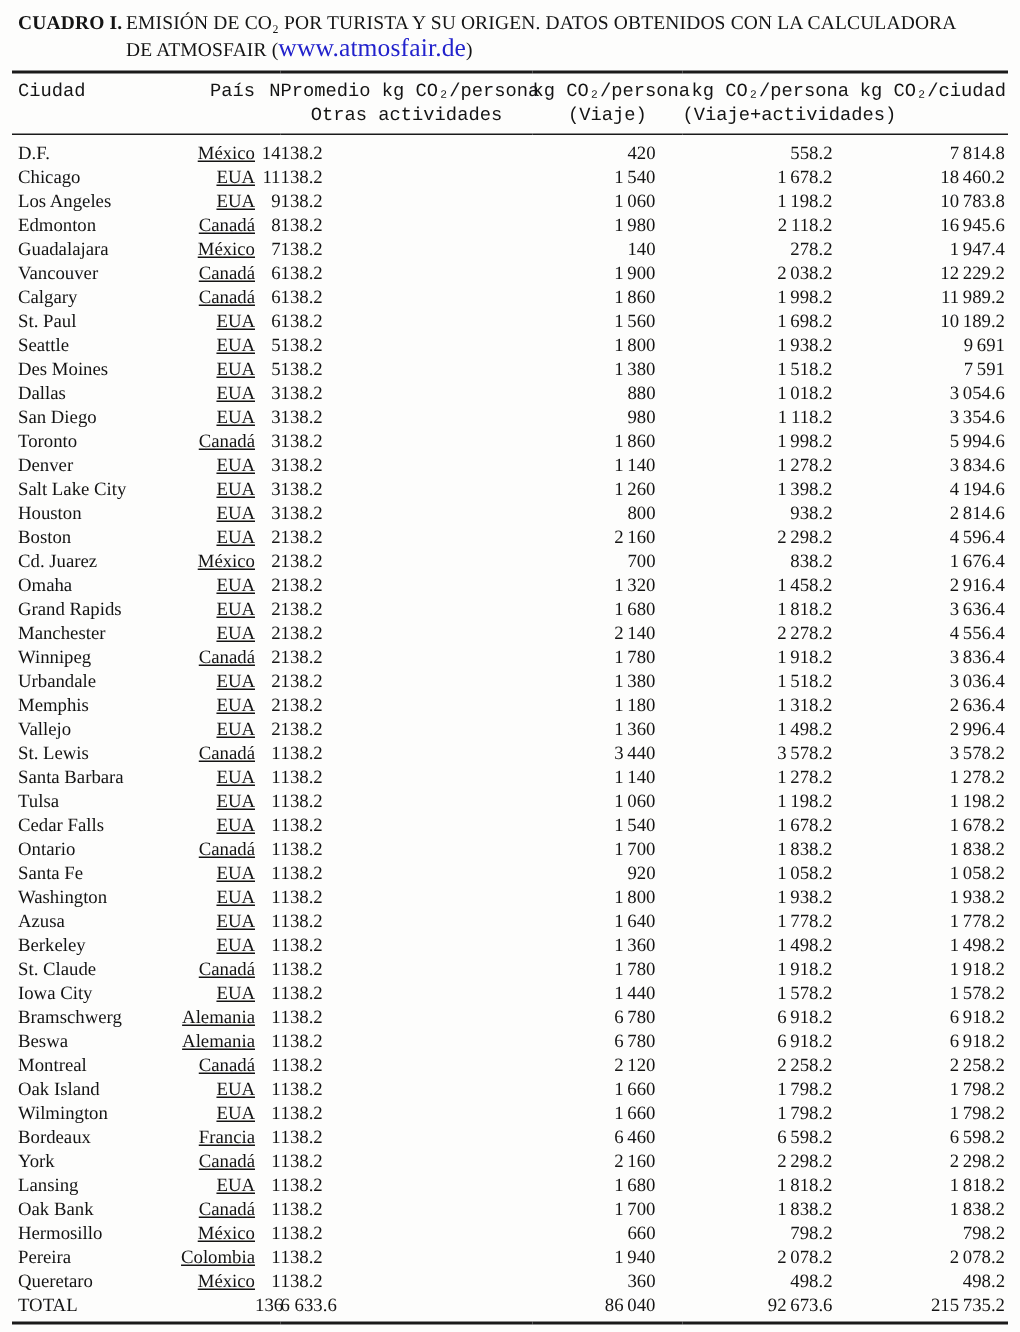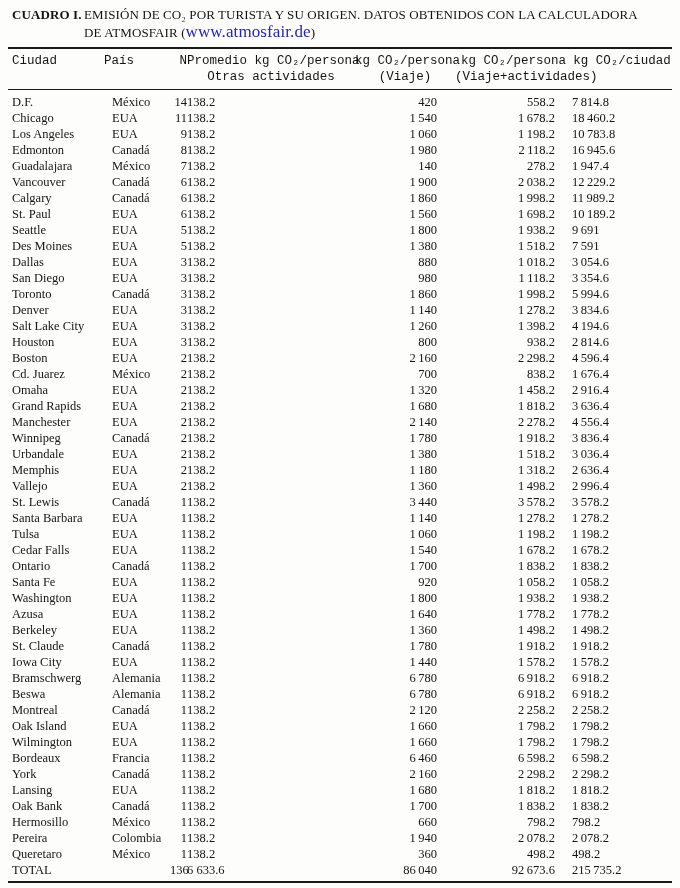--- a/index.html
+++ b/index.html
@@ -42,30 +42,30 @@
   th,td{
     padding:0;
     font-weight:normal;
     font-size:12.5px;
     line-height:16px;
     white-space:nowrap;
     overflow:visible;
   }
   thead th{vertical-align:top;padding-top:4px;padding-bottom:4px;border-bottom:1.5px solid #1a1a1a;font-family:Liberation Mono, monospace;}
   thead .h-ciudad{text-align:left;padding-left:4px;}
-  thead .h-pais{text-align:left;}
+  thead .h-pais{text-align:right;}
   thead .h-n{text-align:right;}
   thead .h-center{text-align:center;}
   td.c1{text-align:left;padding-left:4px;margin-top:20px;}
-  td.c2{text-align:left;padding-left:8px;}
+  td.c2{text-align:right;padding-left:8px;text-decoration:underline;}
   td.c3{text-align:right;}
   td.c4{}
   td.c5{text-align:right;padding-right:18px;}
   td.c6{text-align:right;padding-right:17px;}
-  td.c7{text-align:left;padding-right:2px;}
+  td.c7{text-align:right;padding-right:2px;}
   tbody tr:first-child td{padding-top:4px;}
   tbody tr:last-child td{padding-bottom:3px;}
 </style>
 </head>
 <body>
 
 <div class="page">
 
   <div class="caption">
     <span class="cap-label">CUADRO I.</span>

